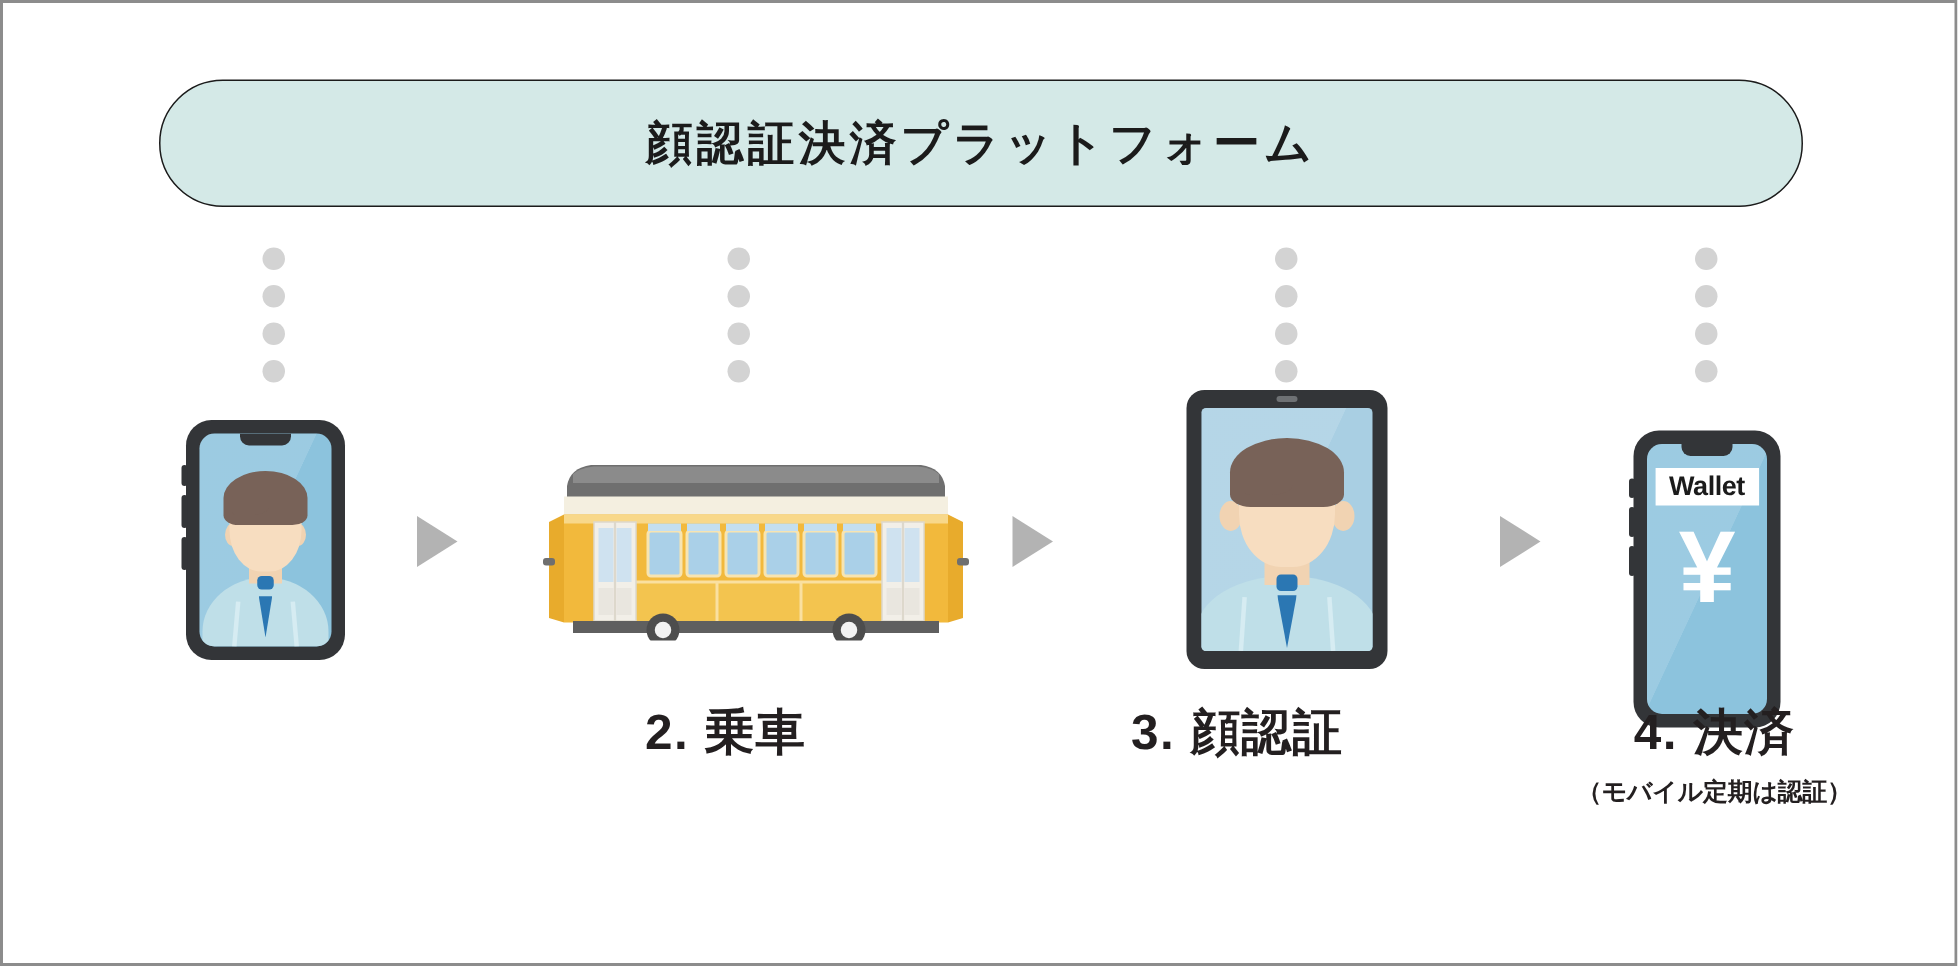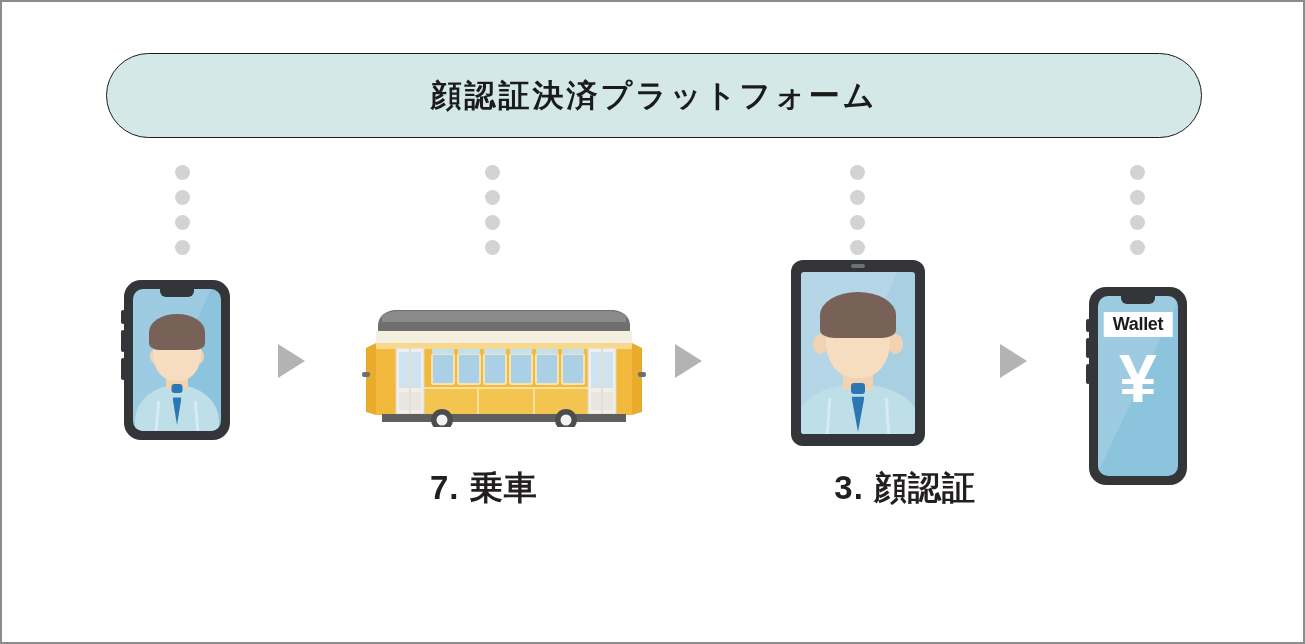--- a/index.html
+++ b/index.html
@@ -392,22 +392,26 @@
         </div>
         <div style="position:absolute; left:50%; transform:translateX(-50%); top:48px; font-size:68px; line-height:1; font-weight:bold; color:#ffffff;">
           <span>¥</span>
         </div>
       </div>
     </div>
   </div>
 
 
   <div class="caption" style="left:428px; top:468px; width:220px;">
-    <div class="step-title">7. 乗車</div>
+    <div class="step-title">2. 乗車</div>
     <div class="step-desc"></div>
   </div>
 
   <div class="caption" style="left:752px; top:468px; width:260px;">
-    <div class="step-title" style="text-align:right; width:222px;">3. 顔認証</div>
-  </div>
-
+    <div class="step-title" style="text-align:left; width:222px;">3. 顔認証</div>
+  </div>
+
+  <div class="caption" style="left:1026px; top:468px; width:240px;">
+    <div class="step-title" style="text-align:center; width:230px;">4. 決済</div>
+    <div class="step-desc" style="text-align:center; width:230px;">（モバイル定期は認証）</div>
+  </div>
 
 </div>
 
 </body></html>

